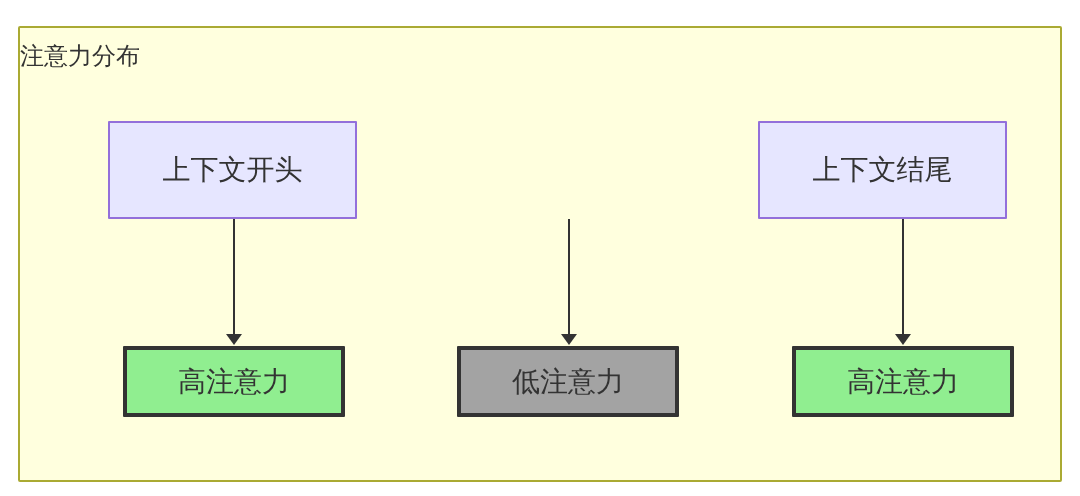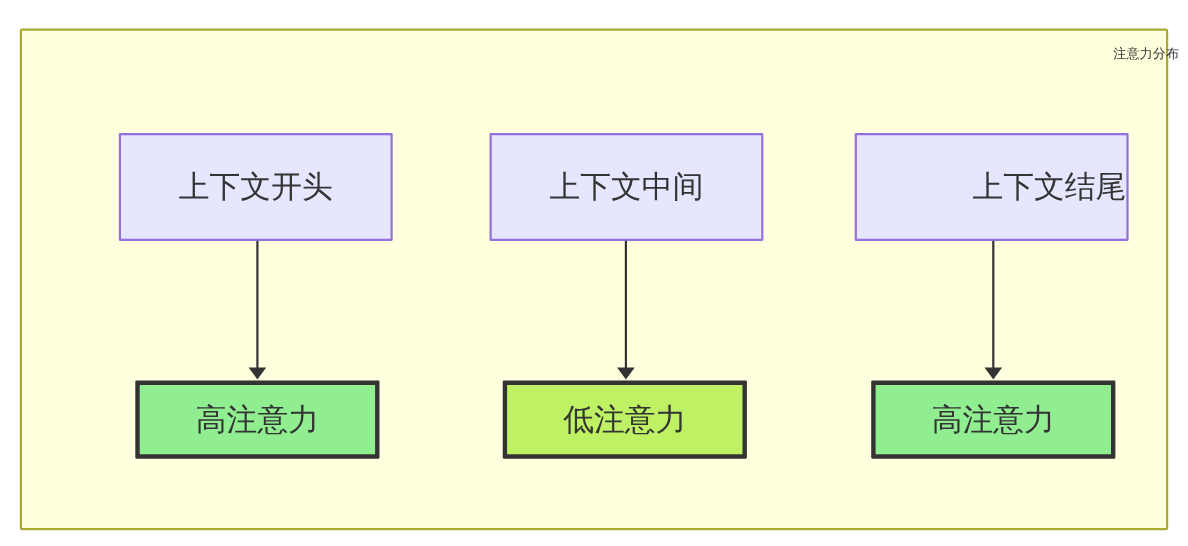--- a/index.html
+++ b/index.html
@@ -29,25 +29,25 @@
     width: 1044px;
     height: 456px;
     background: #ffffde;
     border: 2px solid #aaaa33;
     border-radius: 2px;
     box-sizing: border-box;
   }
 
   .cluster-title {
     position: absolute;
-    left: 12px;
+    left: 0;
     top: 14px;
     width: 100%;
-    text-align: right;
-    font-size: 12px;
+    text-align: left;
+    font-size: 24px;
     color: #333333;
     line-height: 1.2;
     white-space: nowrap;
   }
 
   
   .node {
     position: absolute;
     box-sizing: border-box;
     display: flex;
@@ -64,32 +64,32 @@
   .node-context {
     background: #e6e6ff;
     border: 2px solid #9370db;
     border-radius: 1px;
     width: 249px;
     height: 98px;
     top: 93px;
   }
   .ctx-0 { left: 88px; }
   .ctx-1 { left: 425px; }
-  .ctx-2 { left: 757px; justify-content: flex-end; }
+  .ctx-2 { left: 738px; }
 
   
   .node-attention {
     border: 4px solid #333333;
     border-radius: 1px;
     width: 222px;
     height: 71px;
     top: 318px;
   }
   .att-high { background: #90ee90; }
-  .att-low  { background: #bef264; }
+  .att-low  { background: #a3a3a3; }
   .att-0 { left: 103px; }
   .att-1 { left: 437px; }
   .att-2 { left: 772px; }
 
   
   .arrow-line {
     position: absolute;
     width: 2px;
     background: #333333;
     top: 191px;
@@ -117,23 +117,20 @@
 <div id="canvas">
 
   <div class="cluster">
 
     <div class="cluster-title">注意力分布</div>
 
     <div class="node node-context ctx-0">
       <span>上下文开头</span>
     </div>
 
-    <div class="node node-context ctx-1">
-      <span>上下文中间</span>
-    </div>
 
     <div class="node node-context ctx-2">
       <span>上下文结尾</span>
     </div>
 
     <div class="arr-0">
       <div class="arrow-line"></div>
       <div class="arrow-head"></div>
     </div>
 

